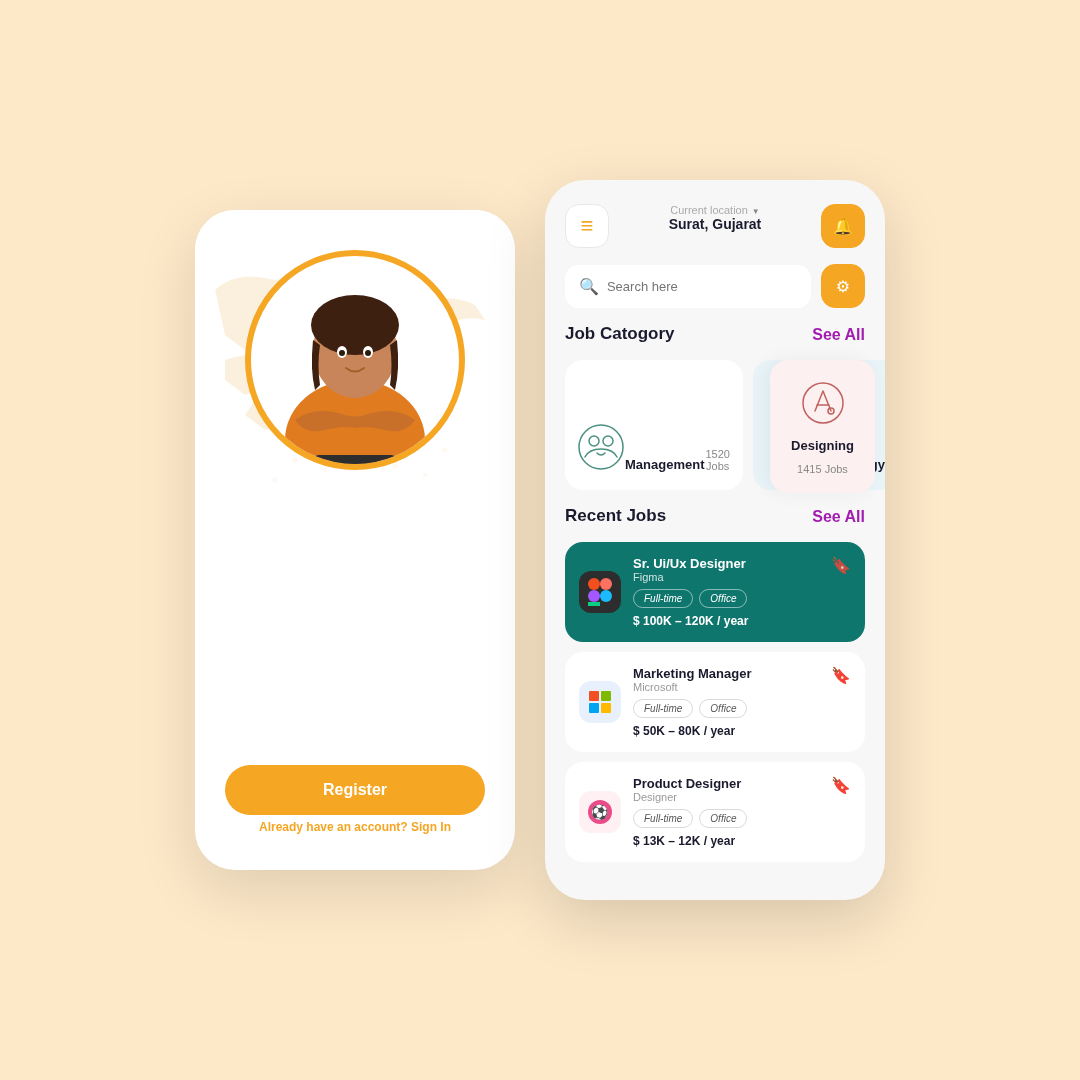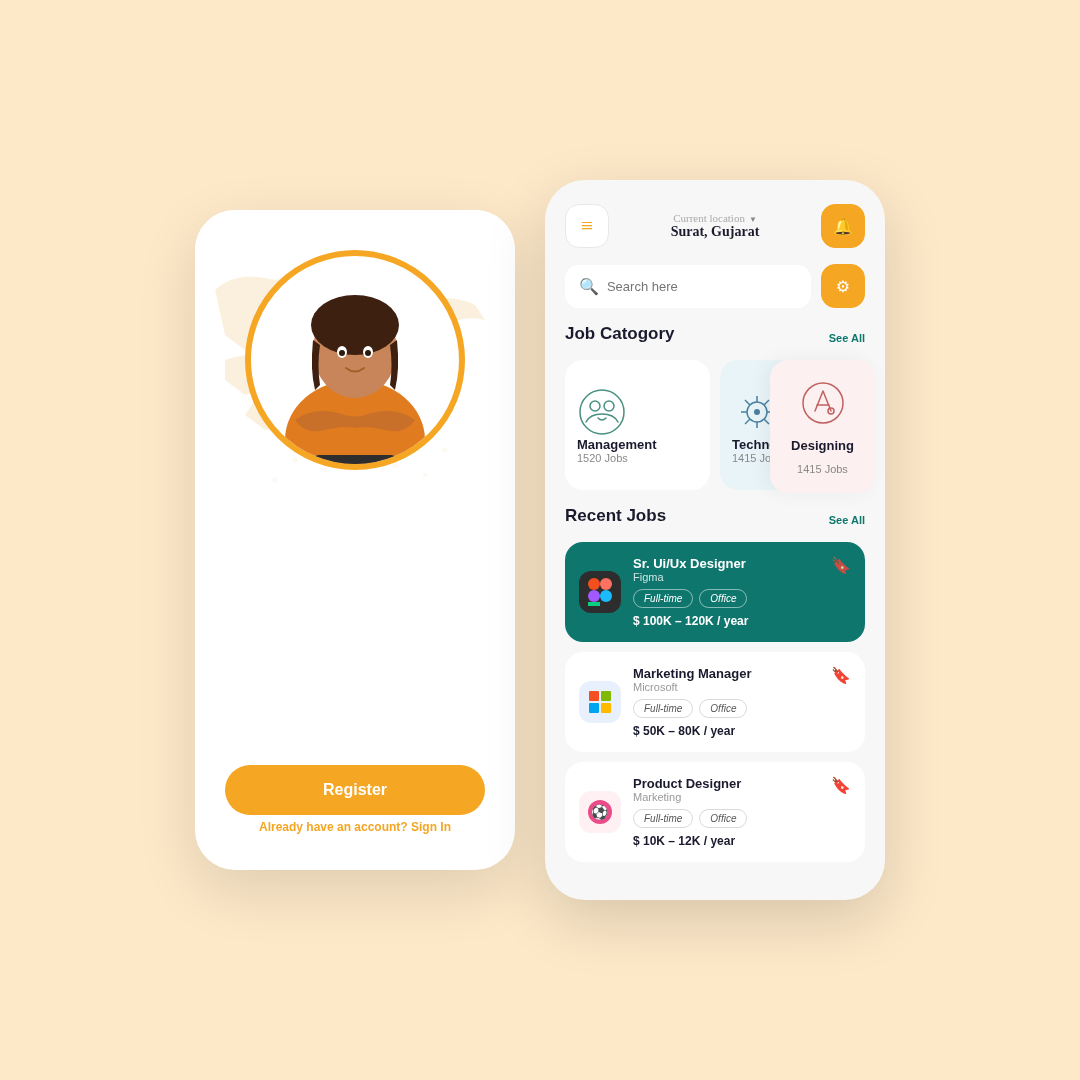--- a/index.html
+++ b/index.html
@@ -127,23 +127,21 @@
       overflow: hidden;
       box-shadow: 0 20px 60px rgba(0,0,0,0.15);
       display: flex;
       flex-direction: column;
       padding: 24px 20px;
       gap: 16px;
       position: relative;
     }
     .phone-right .header {
       display: flex;
-      align-items: center;
       justify-content: space-between;
-      font-family: Liberation Serif, serif;
     }
     .icon-btn {
       width: 44px;
       height: 44px;
       border-radius: 14px;
       border: 1.5px solid #e8e8e8;
       background: #fff;
       display: flex;
       align-items: center;
       justify-content: center;
@@ -197,42 +195,42 @@
       display: flex;
       align-items: flex-end;
       justify-content: space-between;
     }
     .section-title {
       font-size: 17px;
       font-weight: 800;
       color: #1a1a2e;
     }
     .see-all {
-      font-size: 11px;
-      color: #0f766e;
+      font-size: 16px;
+      color: #a21caf;
       font-weight: 600;
       cursor: pointer;
     }
 
     
     .category-row {
       display: flex;
       gap: 10px;
       overflow: visible;
     }
     .category-card {
       flex: 1;
       background: #fff;
       border-radius: 18px;
       padding: 18px 12px;
       text-align: center;
       min-height: 130px;
       display: flex;
-      flex-direction: column;
-      align-items: flex-start;
+      flex-direction: row;
+      align-items: flex-end;
       justify-content: center;
     }
     .category-card.blue { background: #e8f4f8; }
     .category-card.pink { background: #fdf0f0; }
     .category-card .cat-icon {
       width: 50px;
       height: 50px;
       display: flex;
       align-items: center;
       justify-content: center;
@@ -579,24 +577,24 @@
       </div>
 
       <div class="job-card">
         <div class="job-logo dribbble">
           <div class="dribbble-logo">
             <span style="font-size:14px;">⚽</span>
           </div>
         </div>
         <div class="job-info">
           <div class="job-title">Product Designer</div>
-          <div class="job-company">Marketing</div>
+          <div class="job-company">Designer</div>
           <div class="job-tags">
             <span class="job-tag">Full-time</span>
             <span class="job-tag">Office</span>
-            <span class="job-salary">$ 10K – 12K / year</span>
+            <span class="job-salary">$ 13K – 12K / year</span>
           </div>
         </div>
         <span class="bookmark-icon">🔖</span>
       </div>
     </div>
   </div>
 </div>
 
 </body></html>

